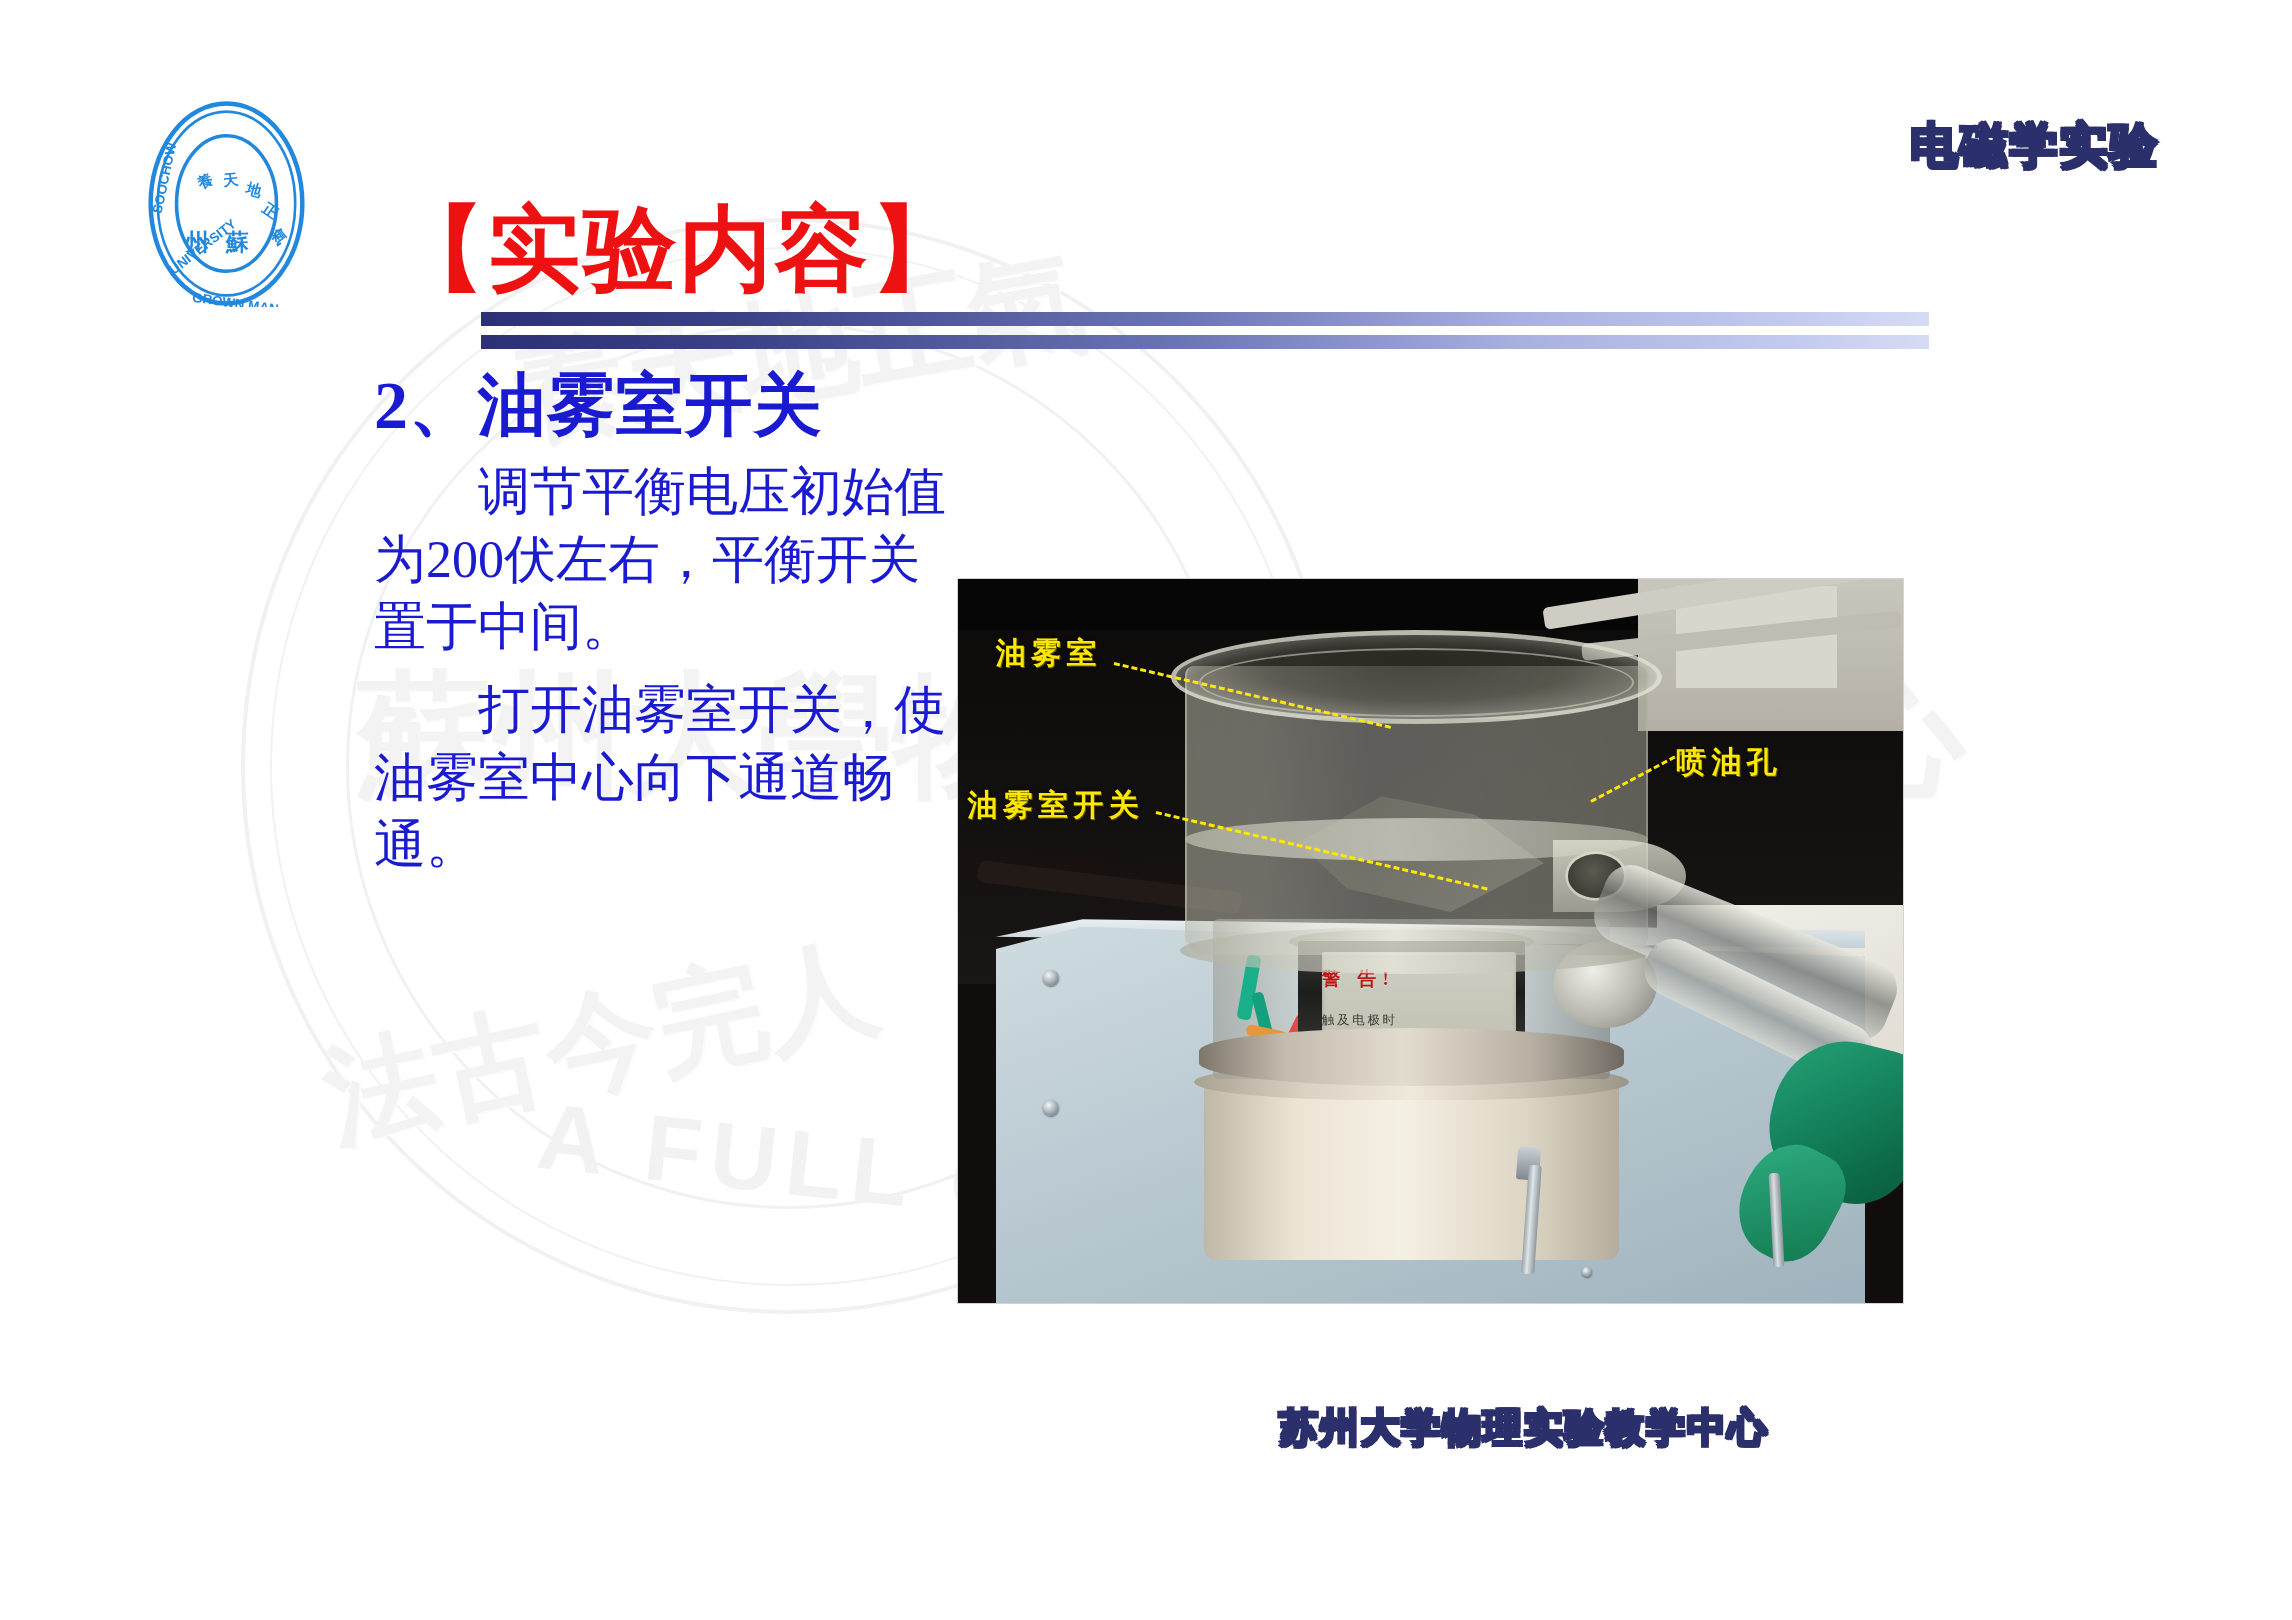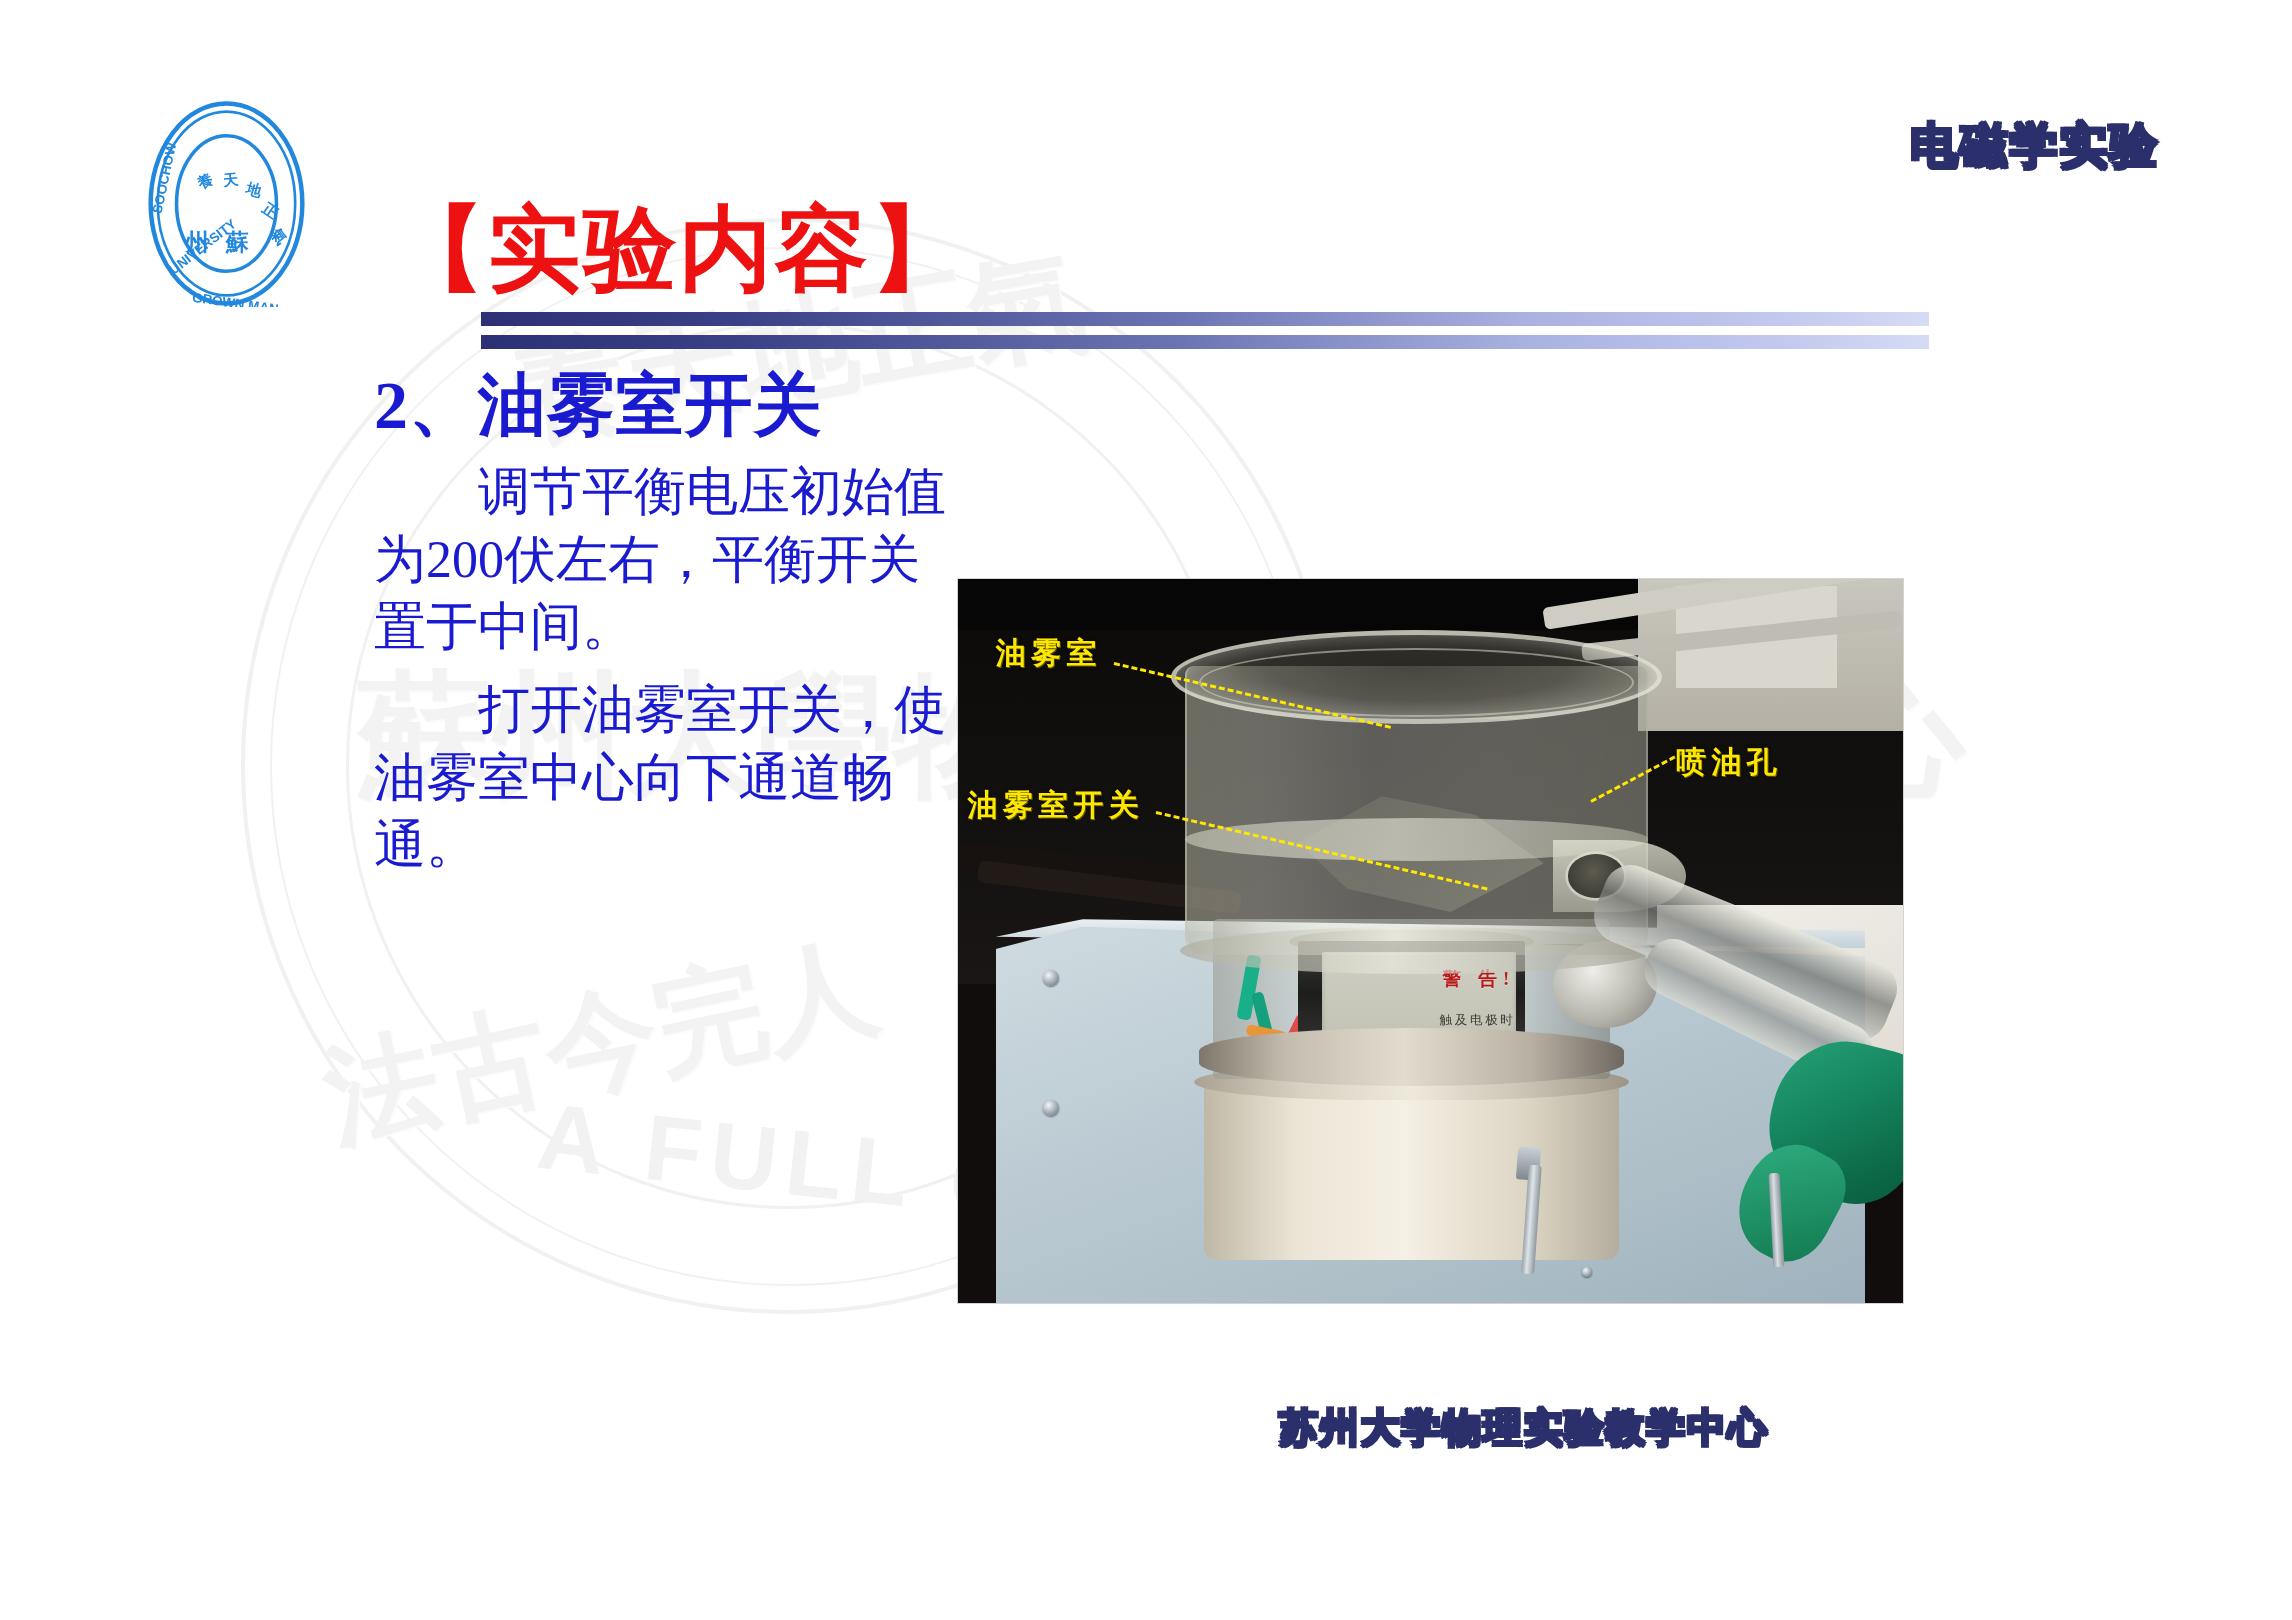--- a/index.html
+++ b/index.html
@@ -216,21 +216,21 @@
     left:35%; top:48.5%; width:26%; height:3.2%;
     background:linear-gradient(90deg,#8d8b84,#d3d0c7 45%,#a09d94);
     border-radius:50%/70%;
   }
   
   .ph-warn {
     left:38.5%; top:51.5%; width:20.5%; height:15%;
     background:linear-gradient(180deg,#cfcec2,#bfbfb2);
     border-radius:1.8px;
     box-shadow: inset 0 0 5.3px rgba(0,0,0,.18);
-    display:flex; flex-direction:column; align-items:flex-end; justify-content:center;
+    display:flex; flex-direction:column; align-items:flex-start; justify-content:center;
     padding-top:20px;
   }
   .warn-title {
     color:#b81818; font-weight:bold; font-size:18.7px; letter-spacing:6.2px;
     font-family:"Liberation Serif","DejaVu Serif",serif;
     text-shadow:0 0.9px 0 rgba(255,255,255,.4);
   }
   .warn-l {
     color:#3e3a33; font-size:12.5px; letter-spacing:2.7px; margin-top:20px;
     font-family:"Liberation Serif","DejaVu Serif",serif;

